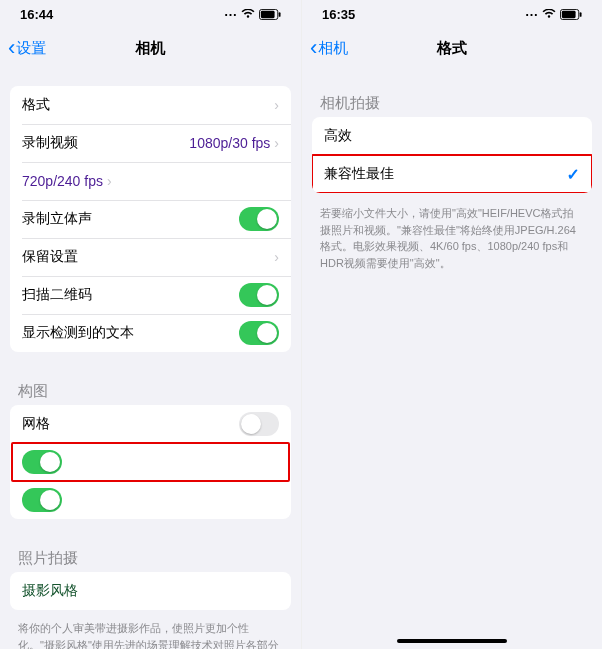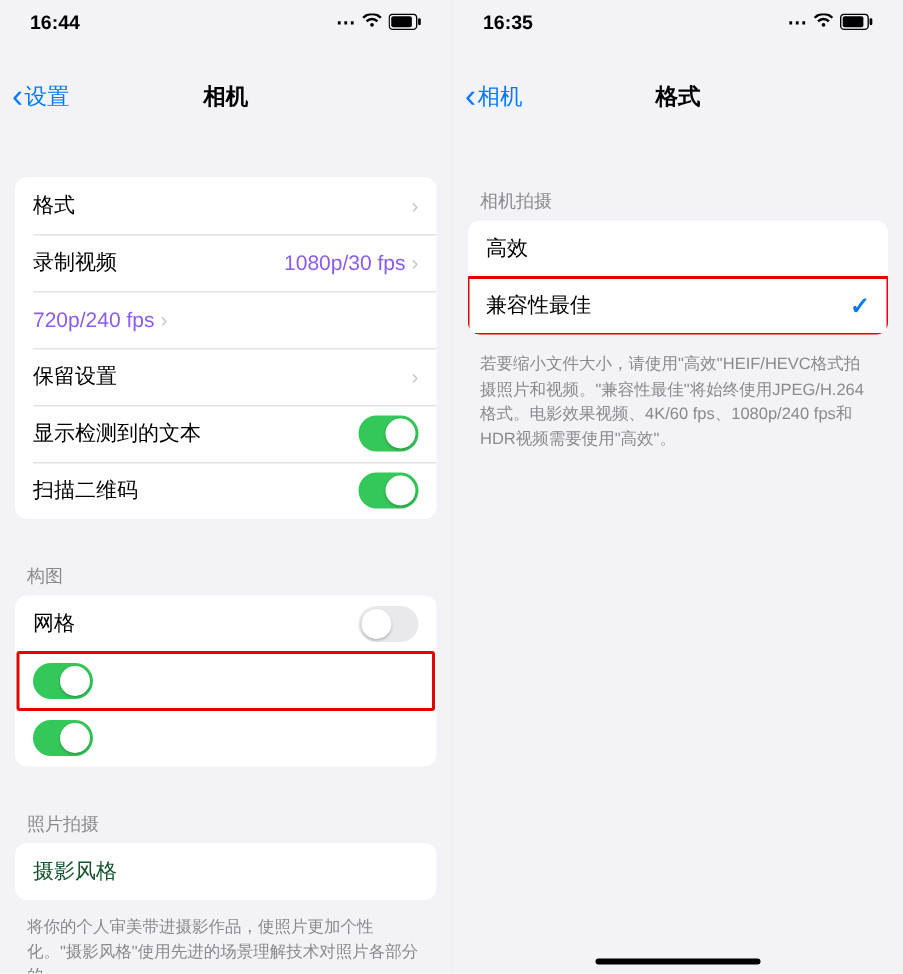--- a/index.html
+++ b/index.html
@@ -1,34 +1,34 @@
 <!DOCTYPE html>
 <html><head>
 <meta charset="utf-8">
 <style>
   * { box-sizing: border-box; margin: 0; padding: 0; font-family: -apple-system, "Helvetica Neue", Arial, sans-serif; }
   body { background: #fff; width: 602px; height: 649px; display: flex; }
-  .phone { width: 301px; height: 649px; background: #f2f2f7; display: flex; flex-direction: column; position: relative; overflow: hidden; gap: 16px; }
+  .phone { width: 301px; height: 649px; background: #f2f2f7; display: flex; flex-direction: column; position: relative; overflow: hidden; }
   .phone + .phone { border-left: 1px solid #eee; }
   
   .status { height: 28px; display: flex; align-items: center; justify-content: space-between; padding: 0 20px; font-size: 13px; font-weight: 600; color: #000; }
   .status .right { display: flex; align-items: center; gap: 4px; }
   
   .nav { height: 40px; display: flex; align-items: center; position: relative; padding: 0 8px; }
   .back { display: flex; align-items: center; color: #007aff; font-size: 15px; }
   .back .chev { font-size: 22px; line-height: 1; margin-right: 1px; }
   .title { position: absolute; left: 0; right: 0; text-align: center; font-size: 15px; font-weight: 600; color: #000; pointer-events: none; }
   
   .content { flex: 1; overflow: hidden; padding-top: 18px; }
-  .group-header { font-size: 12px; color: #8a8a8e; padding: 8px 18px 4px; }
+  .group-header { font-size: 15px; color: #8a8a8e; padding: 8px 18px 4px; }
   .group { background: #fff; border-radius: 8px; margin: 0 10px 22px; overflow: hidden; }
   .row { display: flex; align-items: center; min-height: 38px; padding: 0 12px; position: relative; }
   .row + .row::before { content: ""; position: absolute; left: 12px; right: 0; top: 0; height: 1px; background: #e3e3e6; }
   .row .label { flex: 1; font-size: 14px; color: #000; }
-  .row .detail { font-size: 14px; color: #8b5cf6; margin-right: 4px; }
+  .row .detail { font-size: 14px; color: #4c1d95; margin-right: 4px; }
   .row .disclosure { color: #c7c7cc; font-size: 14px; }
   .row.link .label { color: #14532d; }
   .footer { font-size: 11px; color: #8a8a8e; line-height: 1.5; padding: 6px 18px 12px; }
   
   .toggle { width: 40px; height: 24px; border-radius: 12px; position: relative; flex-shrink: 0; }
   .toggle .knob { position: absolute; width: 20px; height: 20px; border-radius: 50%; background: #fff; top: 2px; box-shadow: 0 1px 2px rgba(0,0,0,0.25); }
   .toggle.on { background: #34c759; }
   .toggle.on .knob { right: 2px; }
   .toggle.off { background: #e9e9eb; }
   .toggle.off .knob { left: 2px; }
@@ -72,31 +72,37 @@
       <div class="row">
         <span class="label">录制视频</span>
         <span class="detail">1080p/30 fps</span>
         <span class="disclosure">›</span>
       </div>
       <div class="row">
         <span class="detail">720p/240 fps</span>
         <span class="disclosure">›</span>
       </div>
       <div class="row">
-        <span class="label">保留设置</span>
-        <span class="disclosure">›</span>
-      </div>
-      <div class="row">
-        <span class="label">显示检测到的文本</span>
+        <span class="label">录制立体声</span>
         <span class="toggle on">
             <span class="knob"></span>
           </span>
       </div>
       <div class="row">
+        <span class="label">保留设置</span>
+        <span class="disclosure">›</span>
+      </div>
+      <div class="row">
         <span class="label">扫描二维码</span>
+        <span class="toggle on">
+            <span class="knob"></span>
+          </span>
+      </div>
+      <div class="row">
+        <span class="label">显示检测到的文本</span>
         <span class="toggle on">
             <span class="knob"></span>
           </span>
       </div>
     </div>
 
     <div class="group-header">构图</div>
     <div class="group" style="margin-bottom:22px; padding:0;">
       <div class="row">
         <span class="label">网格</span>

